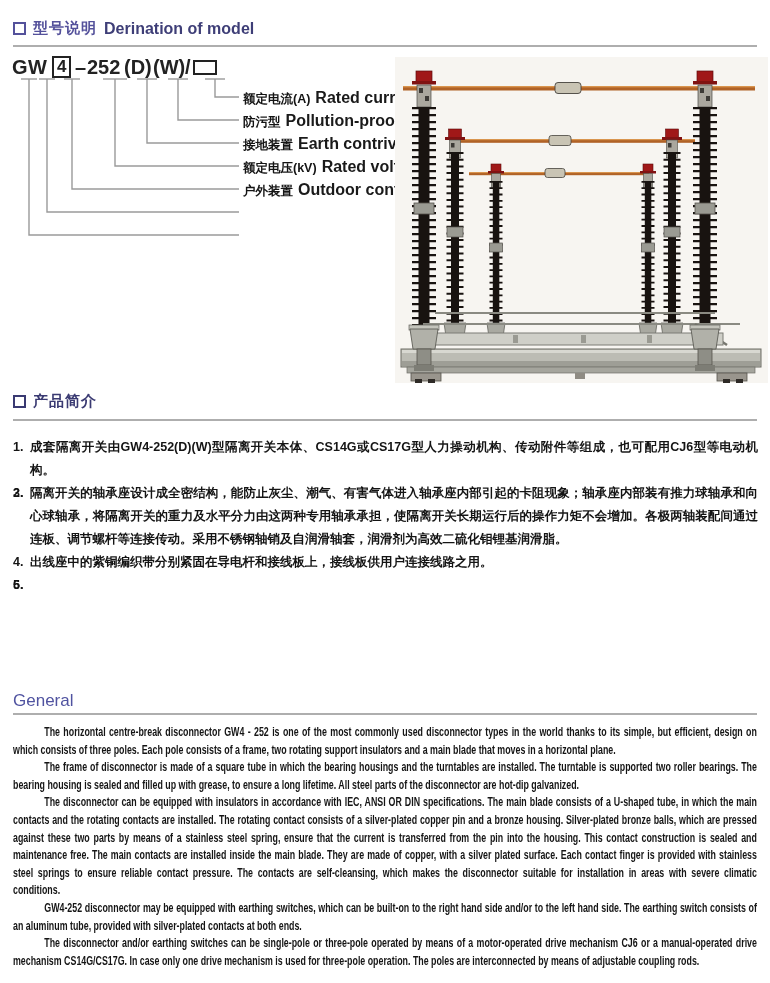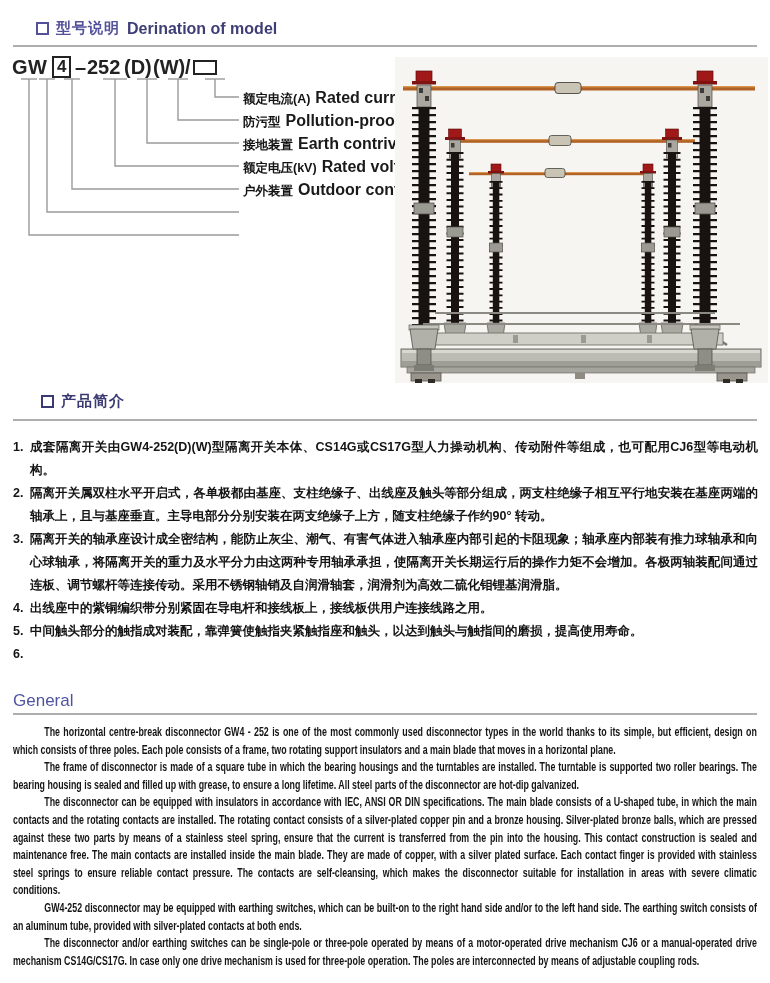--- a/index.html
+++ b/index.html
@@ -44,21 +44,21 @@
               transform:scaleX(0.68); transform-origin:0 0;
               font-size:13px; font-weight:bold; line-height:17.6px; color:#151515;
               text-align:justify; }
   .gen-text p { text-indent:46px; }
 </style>
 </head>
 <body>
 
 <div class="page">
 
-  <div class="sec-head" style="top:19px;margin-left:23px;">
+  <div class="sec-head" style="top:19px;">
     <span class="sq-icon"></span>
     <span class="head-zh">型号说明</span>
     <span class="head-en">Derination of model</span>
   </div>
   <div class="rule" style="top:45px;"></div>
 
   <span class="model-part" style="left:12px;">G</span>
   <span class="model-part" style="left:28px;">W</span>
   <span class="model-part boxed" style="left:52px; font-size:17px;">4</span>
   <span class="model-part" style="left:75px;">–</span>
@@ -226,46 +226,44 @@
       <path d="M15,272 L43,272 L40,292 L18,292 Z" fill="#b1b1a9" stroke="#5d5d57" stroke-width="0.9"></path>
       <rect x="22" y="292" width="14" height="16" fill="#8e8e86" stroke="#55534d" stroke-width="0.8"></rect>
       <rect x="19" y="308" width="20" height="6" fill="#7d7d75"></rect>
       <rect x="295" y="268" width="30" height="5" fill="#c4c4bc" stroke="#63635d" stroke-width="0.7"></rect>
       <path d="M296,272 L324,272 L321,292 L299,292 Z" fill="#b1b1a9" stroke="#5d5d57" stroke-width="0.9"></path>
       <rect x="303" y="292" width="14" height="16" fill="#8e8e86" stroke="#55534d" stroke-width="0.8"></rect>
       <rect x="300" y="308" width="20" height="6" fill="#7d7d75"></rect>
     </g>
   </svg>
 
-  <div class="sec-head" style="top:392px;margin-left:28px;">
+  <div class="sec-head" style="top:392px;">
     <span class="sq-icon navy"></span>
     <span class="head-zh navy">产品简介</span>
   </div>
   <div class="rule" style="top:419px;"></div>
 
   <div class="intro-list">
     <div class="intro-item">
       <span class="num">1.</span>
       <span>成套隔离开关由GW4-252(D)(W)型隔离开关本体、CS14G或CS17G型人力操动机构、传动附件等组成，也可配用CJ6型等电动机构。</span>
     </div>
     <div class="intro-item">
       <span class="num">2.</span>
-      <span>隔离开关属双柱水平开启式，各单极都由基座、支柱绝缘子、出线座及触头等部分组成，两支柱绝缘子相互平行地安装在基座两端的轴承上，且与基座垂直。主导电部分分别安装在两支绝缘子上方，随支柱绝缘子作约90° 转动。</span>
     </div>
     <div class="intro-item">
       <span class="num">3.</span>
       <span>隔离开关的轴承座设计成全密结构，能防止灰尘、潮气、有害气体进入轴承座内部引起的卡阻现象；轴承座内部装有推力球轴承和向心球轴承，将隔离开关的重力及水平分力由这两种专用轴承承担，使隔离开关长期运行后的操作力矩不会增加。各极两轴装配间通过连板、调节螺杆等连接传动。采用不锈钢轴销及自润滑轴套，润滑剂为高效二硫化钼锂基润滑脂。</span>
     </div>
     <div class="intro-item">
       <span class="num">4.</span>
       <span>出线座中的紫铜编织带分别紧固在导电杆和接线板上，接线板供用户连接线路之用。</span>
     </div>
     <div class="intro-item">
       <span class="num">5.</span>
-      <span>中间触头部分的触指成对装配，靠弹簧使触指夹紧触指座和触头，以达到触头与触指间的磨损，提高使用寿命。</span>
     </div>
     <div class="intro-item">
       <span class="num">6.</span>
     </div>
   </div>
 
   <div class="gen-title">General</div>
   <div class="rule" style="top:713px;"></div>
 
   <div class="gen-text">

